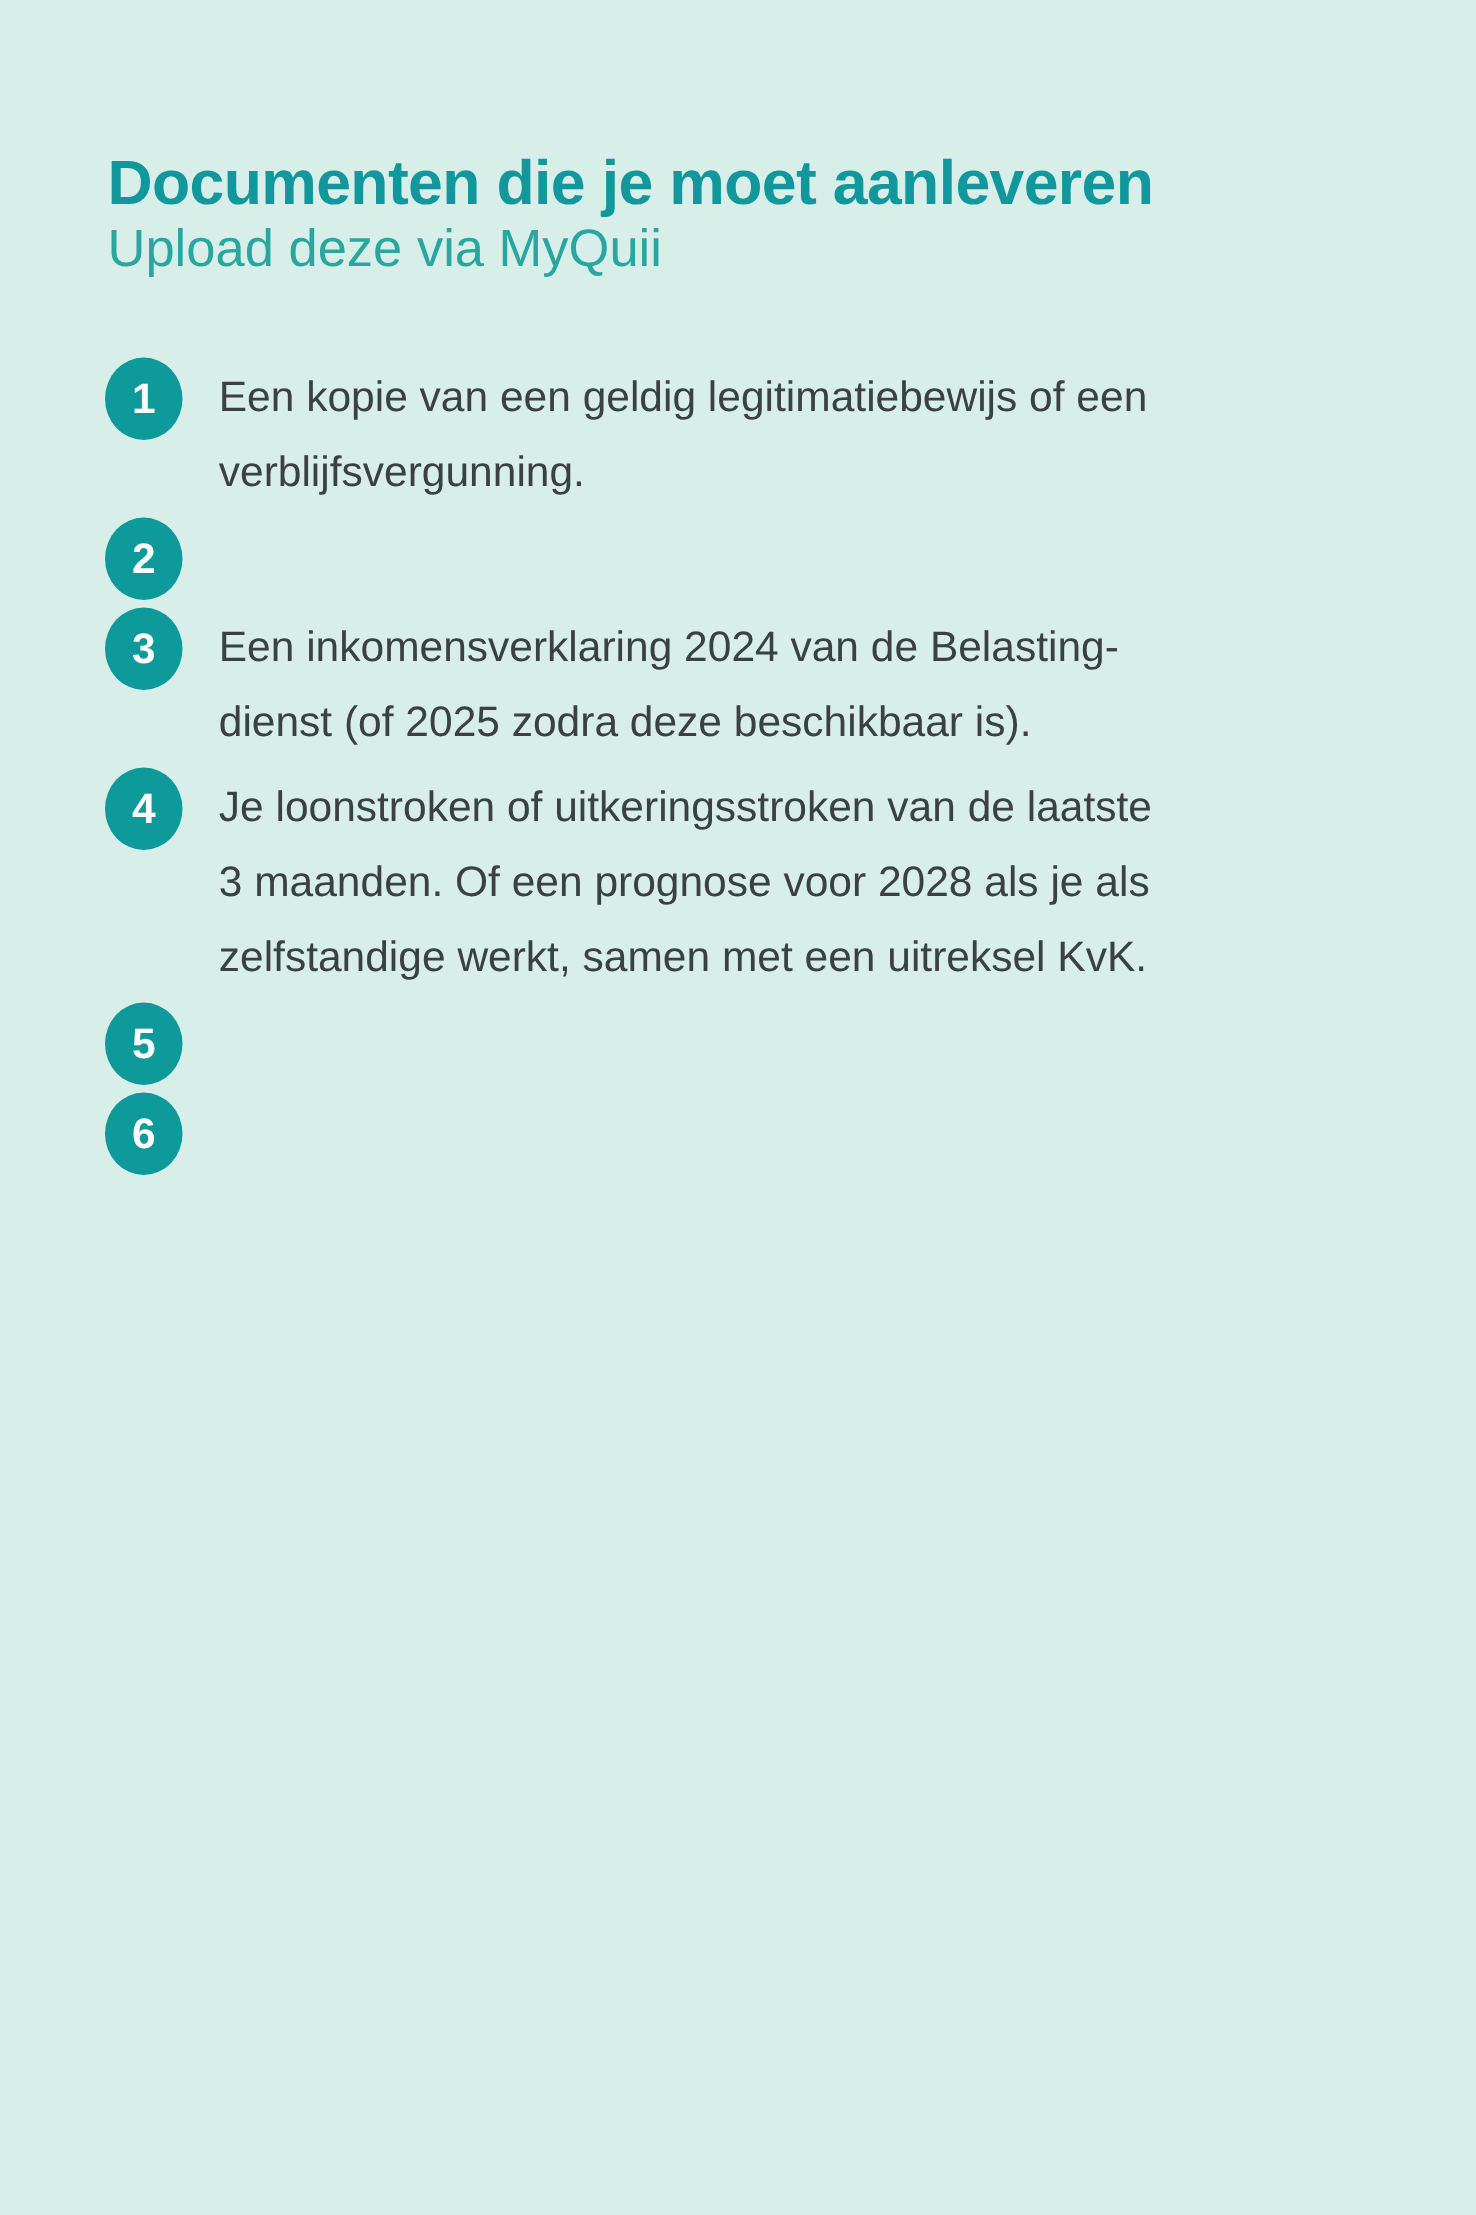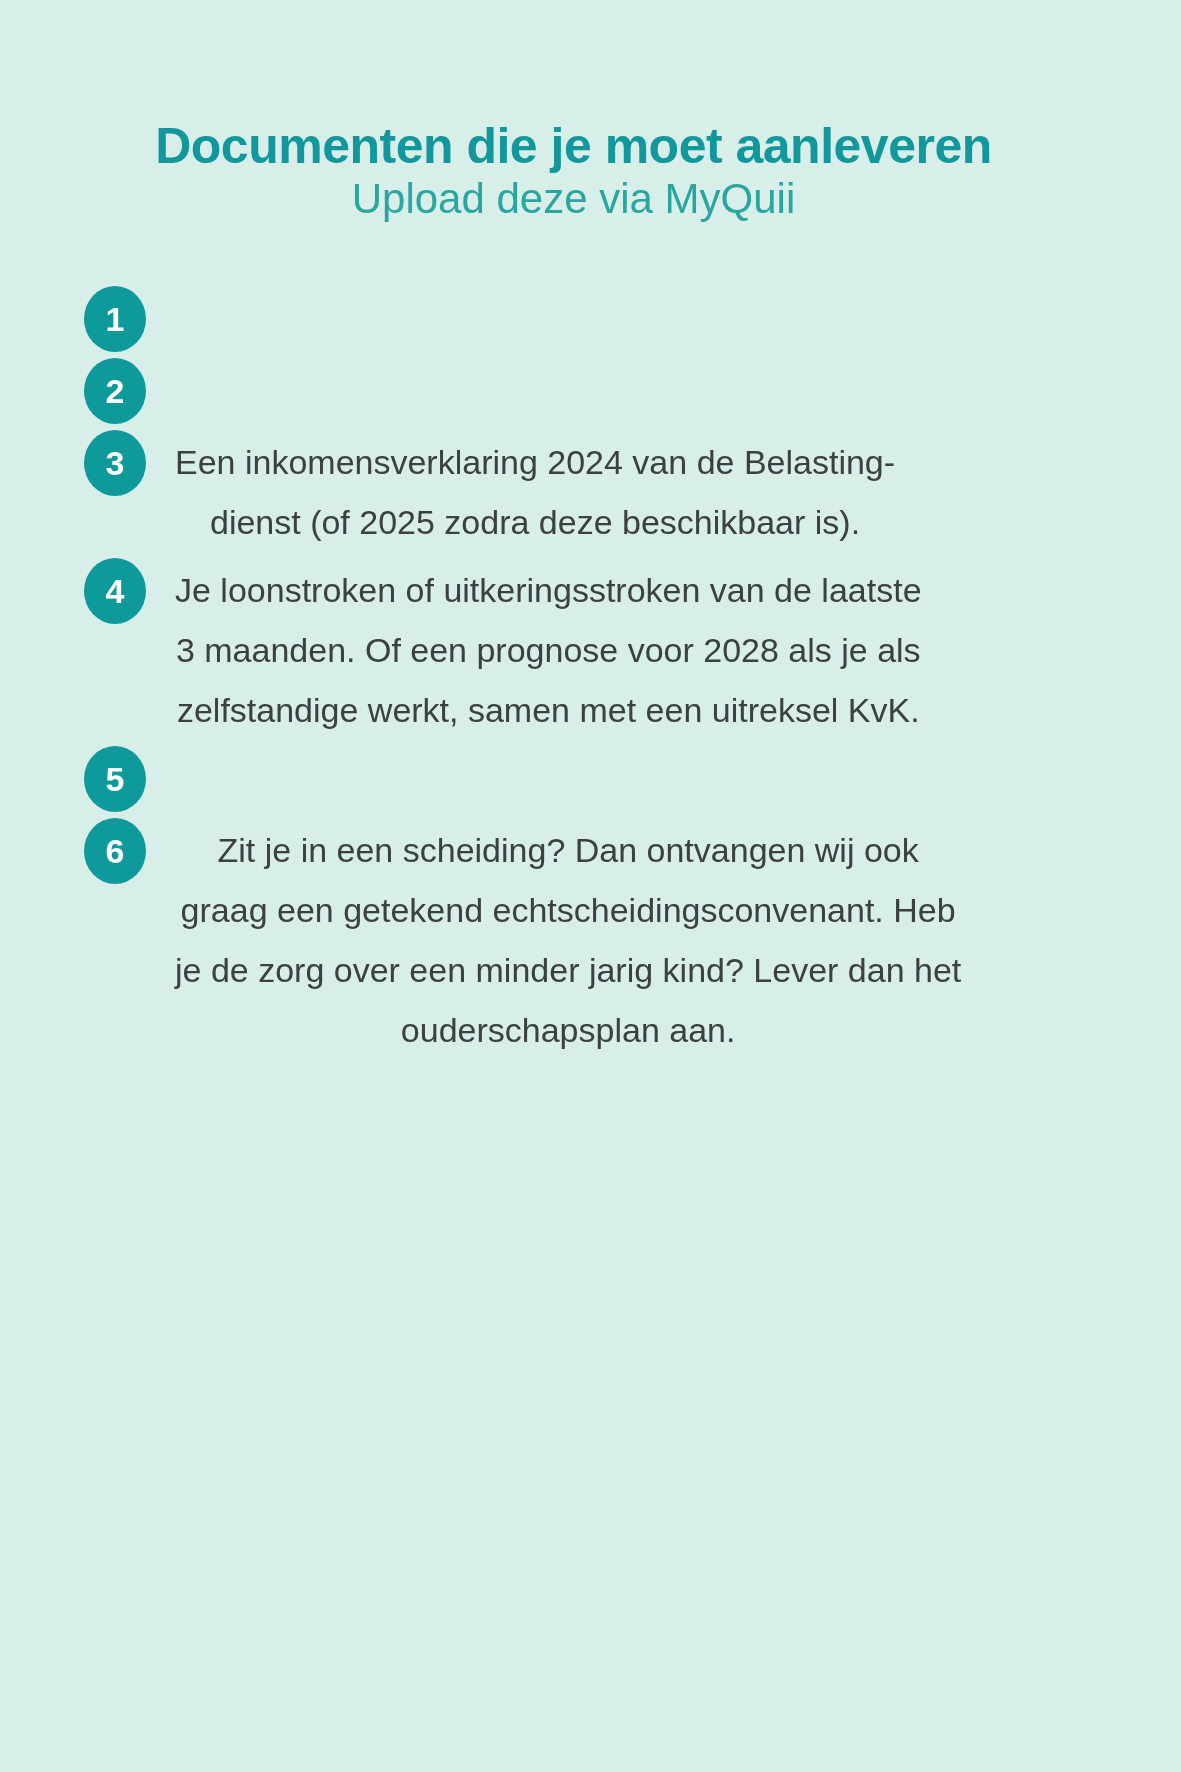--- a/index.html
+++ b/index.html
@@ -12,21 +12,20 @@
     background: #d7eee9;
     font-family: "Liberation Sans", sans-serif;
     color: #3a4140;
     overflow: hidden;
   }
   .page {
     box-sizing: border-box;
     width: 1181px;
     height: 1772px;
     padding: 120px 120px 0 86px;
-    text-align: center;
   }
   .title {
     margin: 0;
     font-size: 50px;
     line-height: 52px;
     font-weight: bold;
     letter-spacing: -0.5px;
     color: #12989c;
   }
   .subtitle {
@@ -84,20 +83,22 @@
   <header>
     <h1 class="title">Documenten die je moet aanleveren</h1>
     <h2 class="subtitle">Upload deze via MyQuii</h2>
   </header>
 
 
   <ol class="doc-list">
 
     <li class="doc-item">
       <span class="num-badge">1</span>
+      <span class="doc-text">Een kopie van een geldig legitimatiebewijs of een
+verblijfsvergunning.</span>
     </li>
 
     <li class="doc-item">
       <span class="num-badge">2</span>
     </li>
 
     <li class="doc-item">
       <span class="num-badge">3</span>
       <span class="doc-text">Een inkomensverklaring 2024 van de Belasting-
 dienst (of 2025 zodra deze beschikbaar is).</span>
@@ -109,21 +110,17 @@
 3 maanden. Of een prognose voor 2028 als je als
 zelfstandige werkt, samen met een uitreksel KvK.</span>
     </li>
 
     <li class="doc-item">
       <span class="num-badge">5</span>
     </li>
 
     <li class="doc-item">
       <span class="num-badge">6</span>
-      <span class="doc-text">Zit je in een scheiding? Dan ontvangen wij ook
-graag een getekend echtscheidingsconvenant. Heb
-je de zorg over een minder jarig kind? Lever dan het
-ouderschapsplan aan.</span>
     </li>
 
   </ol>
 
 </div>
 
 </body></html>

